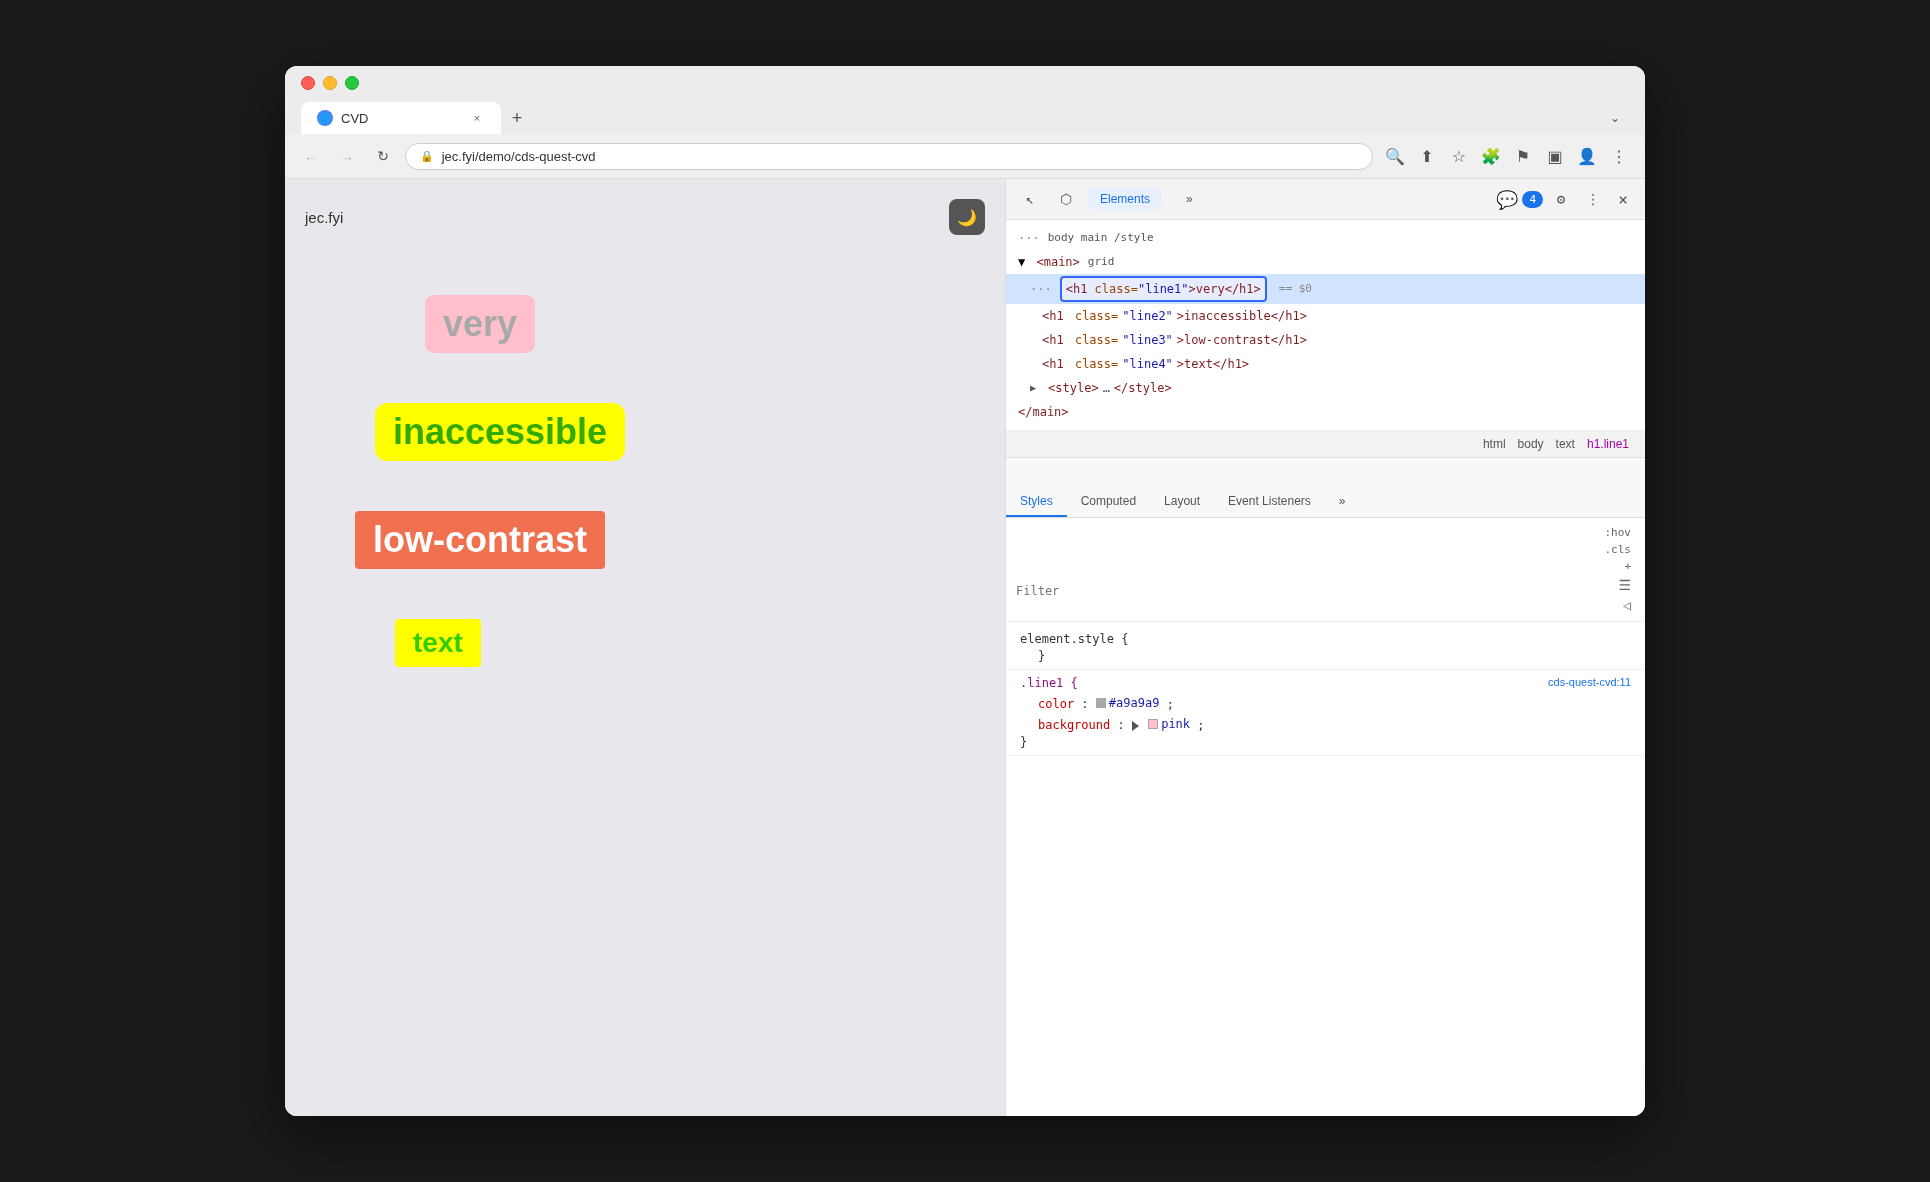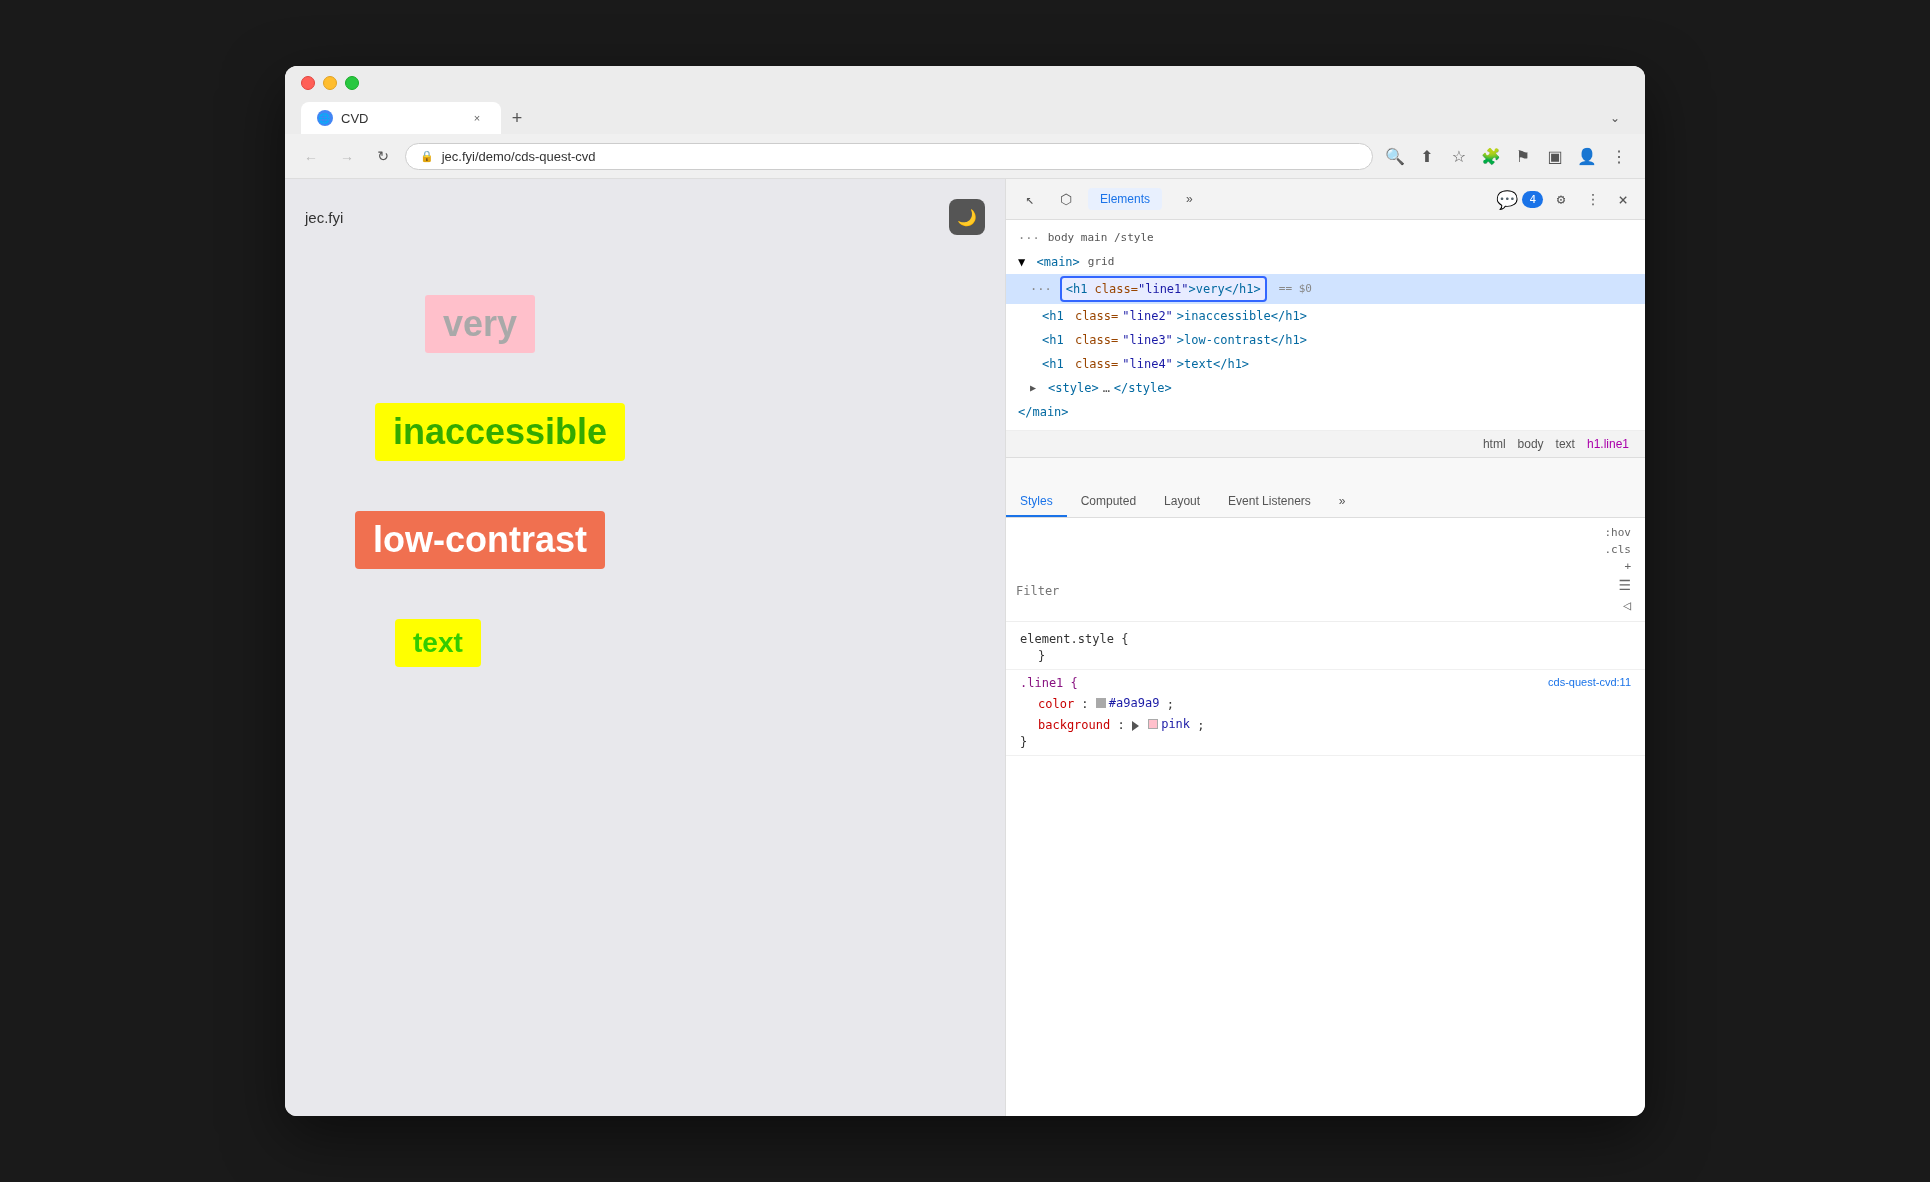--- a/index.html
+++ b/index.html
@@ -203,31 +203,31 @@
       align-items: center;
       gap: 50px;
       padding-top: 20px;
     }
     .word-very {
       font-size: 36px;
       font-weight: 700;
       color: #a9a9a9;
       background: pink;
       padding: 8px 18px;
-      border-radius: 3px;
+      border-radius: 9px;
       align-self: flex-start;
       margin-left: 120px;
     }
     .word-inaccessible {
       font-size: 36px;
       font-weight: 700;
       color: #ff0;
       background: #ff0;
       padding: 8px 18px;
-      border-radius: 4px;
+      border-radius: 12px;
       
       background: #ffff00;
       color: #33aa00;
       align-self: flex-start;
       margin-left: 70px;
     }
     .word-lowcontrast {
       font-size: 36px;
       font-weight: 700;
       color: #ffffff;
@@ -330,21 +330,21 @@
       align-items: center;
       gap: 4px;
     }
     .dom-line.selected {
       background: #d0e3ff;
     }
     .dom-dots {
       color: #888;
       margin-right: 4px;
     }
-    .tag { color: #0369a1; }
+    .tag { color: #7f1d1d; }
     .attr-name { color: #994500; }
     .attr-value { color: #1a1aa6; }
     .highlight-box {
       display: inline-flex;
       align-items: center;
       border: 2px solid #3366ff;
       border-radius: 4px;
       padding: 1px 4px;
       background: #e8ecff;
     }

